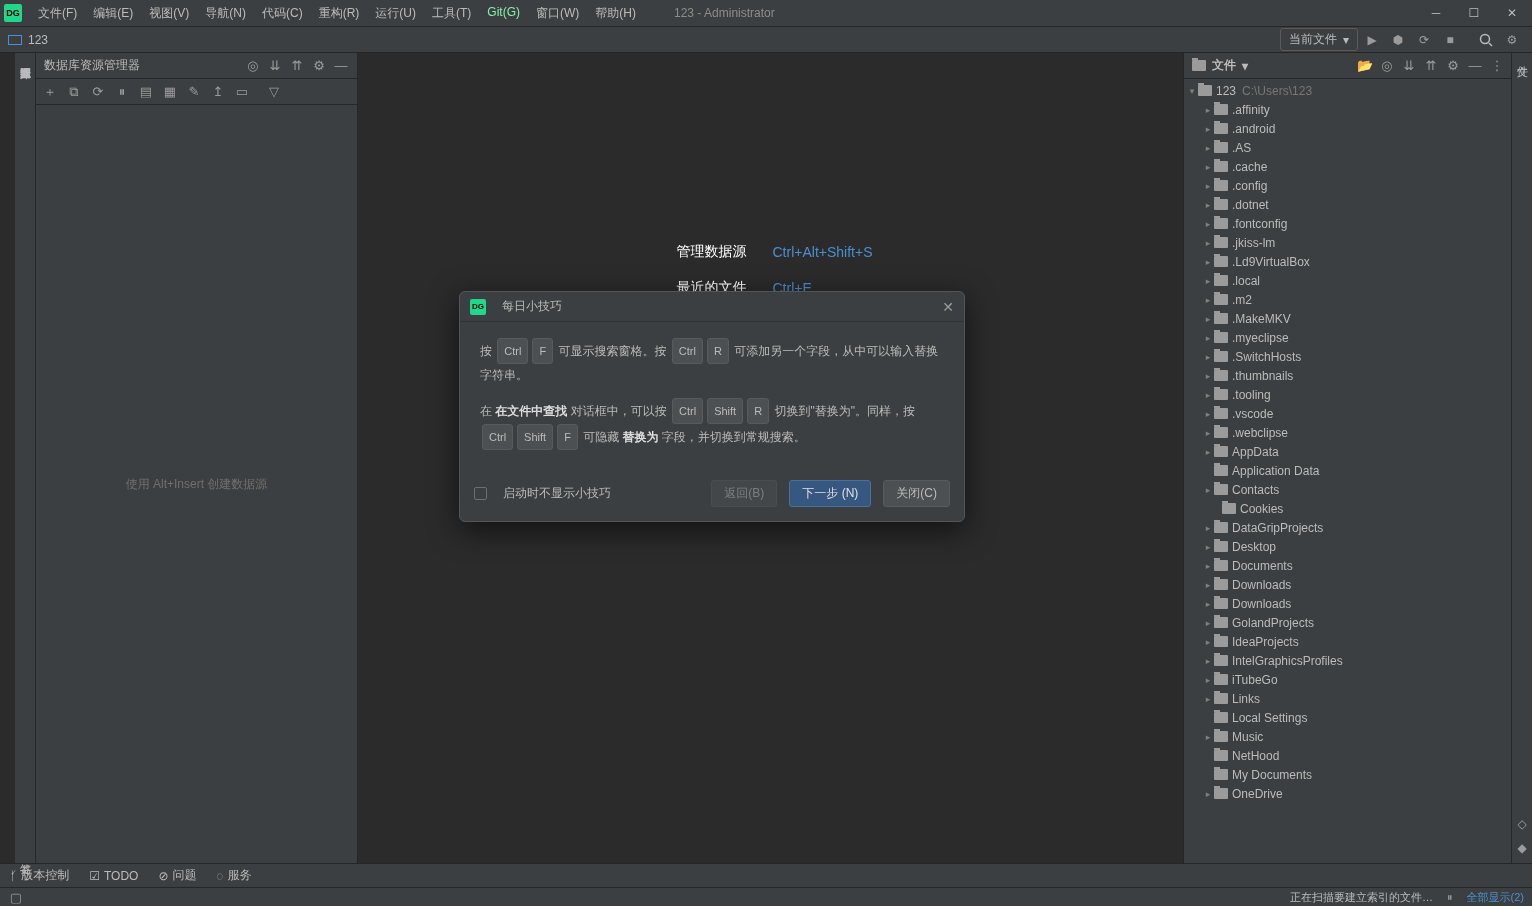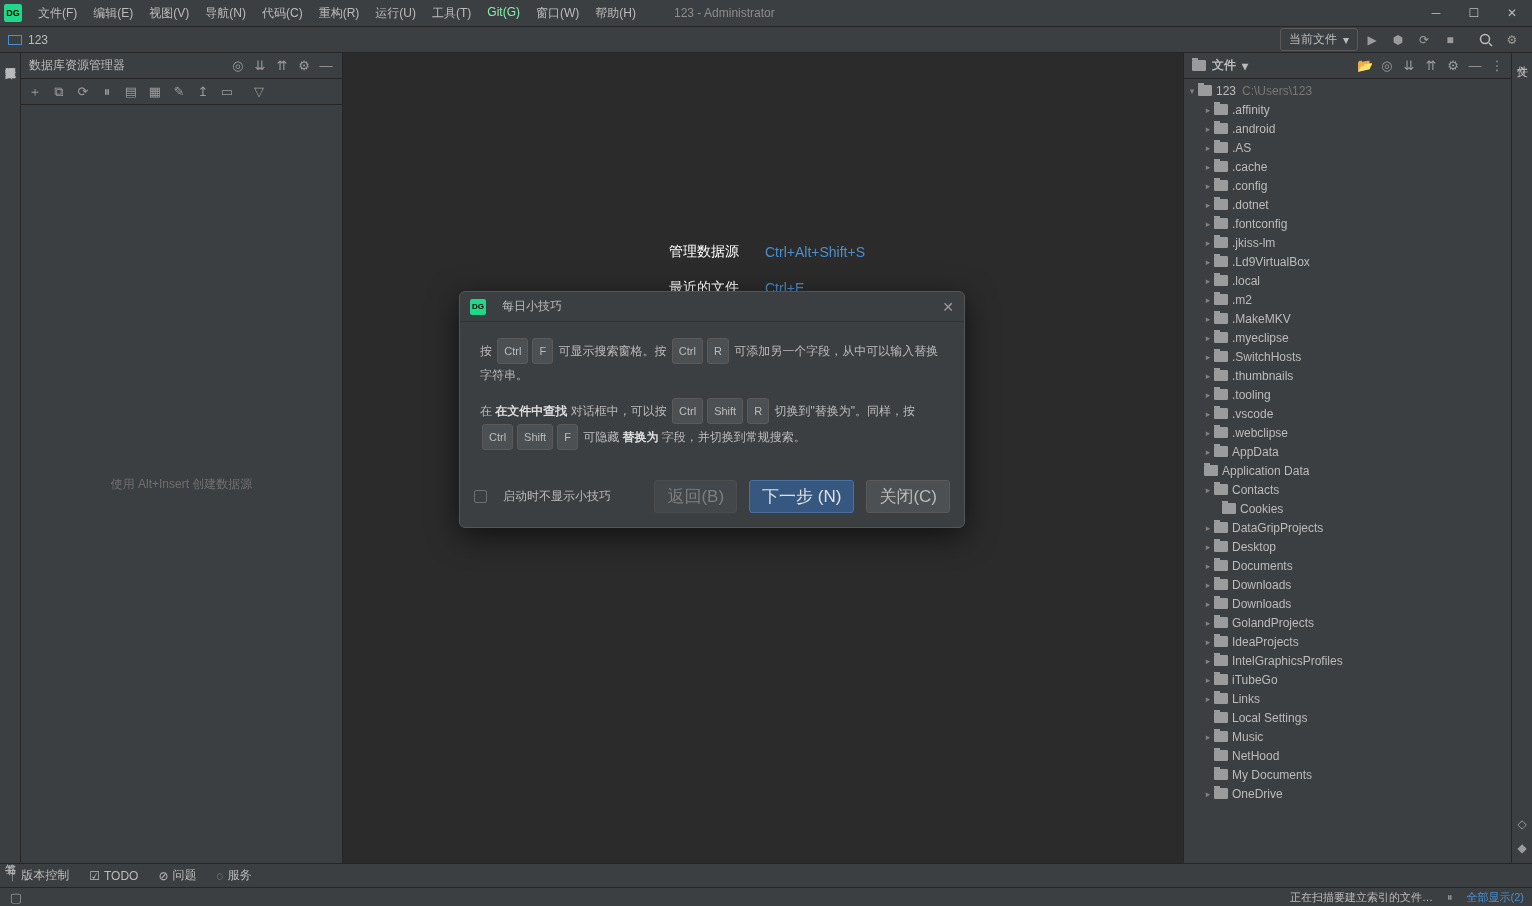--- a/index.html
+++ b/index.html
@@ -16,21 +16,21 @@
 .win-btn { width: 20px; height: 20px; display: flex; align-items: center; justify-content: center; color: #bbb; cursor: pointer; }
 
 
 .toolbar { height: 26px; background: #3c3f41; border-bottom: 1px solid #262626; display: flex; align-items: center; padding: 0 8px; }
 .tb-icon { width: 14px; height: 10px; border: 1px solid #4a8fd0; margin-right: 6px; }
 .toolbar-right { margin-left: auto; display: flex; align-items: center; gap: 2px; }
 .combo { background: #3c3f41; border: 1px solid #5a5a5a; padding: 2px 8px; display: flex; align-items: center; gap: 6px; border-radius:3px;}
 .icon-btn { width: 24px; height: 24px; display: flex; align-items: center; justify-content: center; cursor: pointer; color:#9b9b9b;}
 
 
-.main { display: flex; height: calc(100% - 27px - 26px - 24px - 19px); }
+.main { display: flex; height: calc(100% - 27px - 26px - 24px - 19px); margin-left: 15px; }
 
 
 .side-strip { width: 21px; background: #3c3f41; border-right: 1px solid #262626; display: flex; flex-direction: column; align-items: center; padding-top: 2px; }
 .side-strip .vtext { writing-mode: vertical-rl; font-size: 11px; margin-top: 4px; color:#bbb;}
 .side-strip .vtext.bottom { margin-top: auto; margin-bottom: 8px; }
 
 
 .db-panel { width: 322px; background: #3c3f41; border-right: 1px solid #262626; display: flex; flex-direction: column; }
 .panel-header { height: 26px; display: flex; align-items: center; padding: 0 8px; border-bottom: 1px solid #262626; }
 .panel-title { flex: 1; font-size: 12px; }
@@ -77,21 +77,21 @@
 .dialog-overlay { position: absolute; left: 459px; top: 291px; width: 506px; background: #3c3f41; border: 1px solid #555; border-radius: 6px; box-shadow: 0 8px 30px rgba(0,0,0,0.6); }
 .dialog-header { height: 30px; display: flex; align-items: center; padding: 0 10px; border-bottom:1px solid #323232;}
 .dlg-title { margin-left: 8px; font-size:12px;}
 .dlg-close { margin-left: auto; cursor:pointer; color:#9b9b9b; font-size:14px;}
 .dialog-body { padding: 16px 20px; font-size: 12px; line-height: 22px; color:#bbb; }
 .kbd { background: #4d5052; border: 1px solid #5a5a5a; border-radius: 3px; padding: 1px 6px; font-size: 11px; margin:0 2px; display:inline-block;}
 .bold { font-weight:bold; color:#ddd;}
 .dialog-feedback { display:flex; align-items:center; justify-content:flex-end; gap:12px; padding: 8px 20px 12px; color:#999; border-bottom:1px solid #323232;}
 .dialog-footer { display:flex; align-items:center; padding: 14px 14px; gap:10px;}
 .chk { width:13px; height:13px; border:1px solid #6e6e6e; border-radius:2px; margin-right:6px;}
-.dlg-btn { padding: 4px 12px; background:#4c5052; border:1px solid #5a5a5a; border-radius:3px; color:#bbb; cursor:pointer; font-size:17px;}
+.dlg-btn { padding: 4px 12px; background:#4c5052; border:1px solid #5a5a5a; border-radius:3px; color:#bbb; cursor:pointer; font-size:12px;}
 .dlg-btn.disabled { opacity:0.5; }
 .dlg-btn.primary { background:#365880; border-color:#4a709b; color:#e0e0e0;}
 .footer-btns{margin-left:auto; display:flex; gap:12px;}
 svg{display:block;}
 </style>
 </head>
 <body>
 
 <div class="titlebar">
   <div class="logo">DG</div>
@@ -300,21 +300,21 @@
         <div class="tree-node" style="padding-left: 18px;">
           <span class="chev">▸</span>
           <span class="folder-ic"></span>
           <span class="tree-label">.webclipse</span>
         </div>
         <div class="tree-node" style="padding-left: 18px;">
           <span class="chev">▸</span>
           <span class="folder-ic"></span>
           <span class="tree-label">AppData</span>
         </div>
-        <div class="tree-node" style="padding-left: 8px;">
+        <div class="tree-node" style="padding-left: 18px;">
           <span class="chev"></span>
           <span class="folder-ic"></span>
           <span class="tree-label">Application Data</span>
         </div>
         <div class="tree-node" style="padding-left: 18px;">
           <span class="chev">▸</span>
           <span class="folder-ic"></span>
           <span class="tree-label">Contacts</span>
         </div>
         <div class="tree-node" style="padding-left: 26px;">

